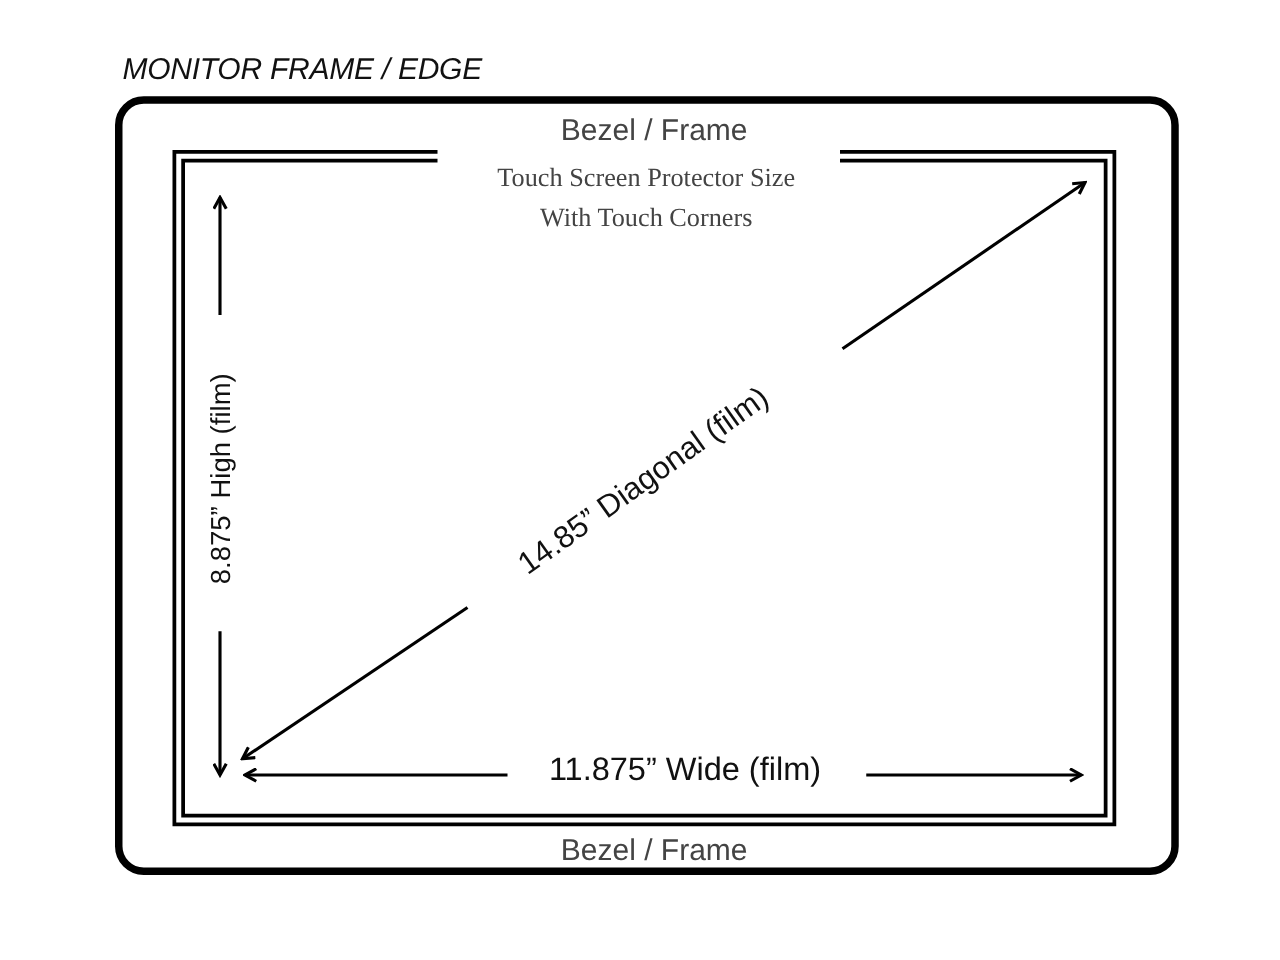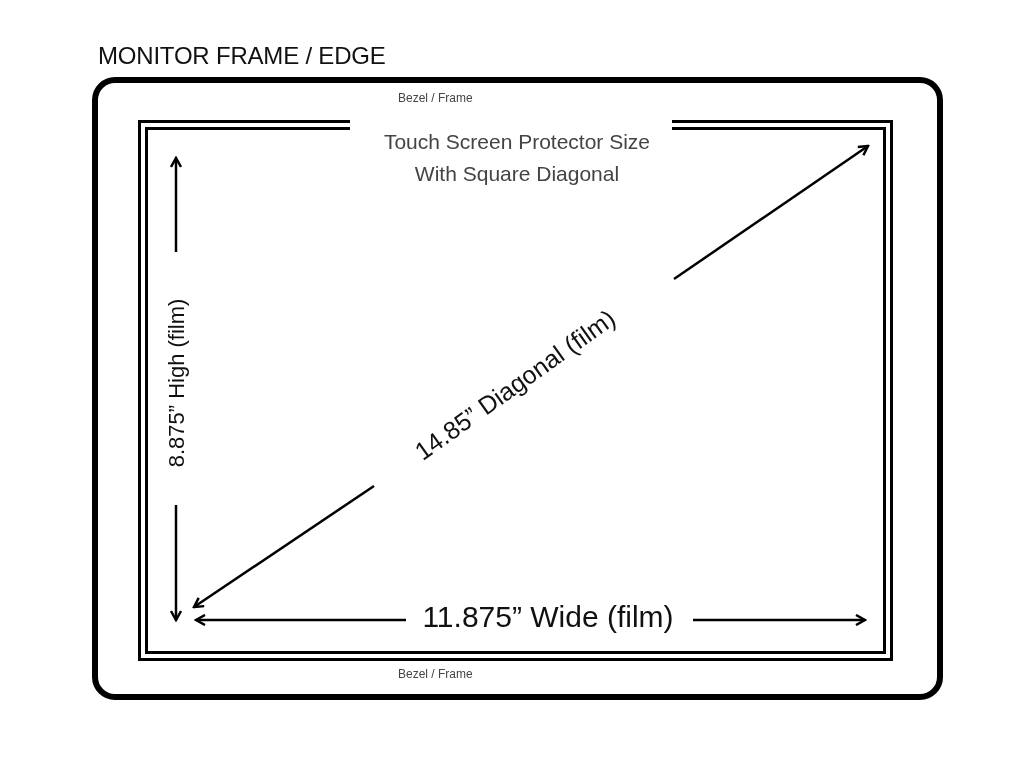--- a/index.html
+++ b/index.html
@@ -1,26 +1,26 @@
 <!DOCTYPE html>
 <html><head>
   <meta charset="utf-8">
   <style>
     html, body { margin: 0; padding: 0; background: #ffffff; }
     body { width: 1024px; height: 768px; position: relative; overflow: hidden;
            font-family: "DejaVu Sans", "Liberation Sans", sans-serif; }
     svg { position: absolute; left: 0; top: 0; }
     .t { position: absolute; white-space: nowrap; }
-    .title { left: 98px; top: 42px; font-size: 24px; color: #111; font-family: "Liberation Sans", sans-serif; letter-spacing: -0.2px; }
-    .bezel { font-size: 12px; color: #444; font-family: "Liberation Sans", sans-serif; text-align: left; width: 200px; }
+    .title { left: 98px; top: 42px; font-size: 24px; color: #111; font-family: "Liberation Sans", sans-serif; letter-spacing: -0.2px; font-style: italic; }
+    .bezel { font-size: 24px; color: #444; font-family: "Liberation Sans", sans-serif; text-align: right; width: 200px; }
     .bezel-top { left: 398px; top: 91px; }
     .bezel-bottom { left: 398px; top: 667px; }
     .desc { left: 340px; top: 126px; width: 354px; text-align: center; font-size: 21px; line-height: 32px; color: #444; font-family: "Liberation Sans", sans-serif; }
-    .desc div { white-space: nowrap; }
-    .wide { left: 418px; top: 600px; width: 260px; text-align: center; font-size: 30px; color: #111; font-family: "Liberation Sans", sans-serif; }
+    .desc div { white-space: nowrap; font-family: Liberation Serif, serif; }
+    .wide { left: 418px; top: 600px; width: 260px; text-align: center; font-size: 26px; color: #111; font-family: "Liberation Sans", sans-serif; }
     .high { left: 177px; top: 383px; font-size: 22px; color: #111; font-family: "Liberation Sans", sans-serif;
             transform: translate(-50%, -50%) rotate(-90deg); transform-origin: center center; }
     .diag { left: 515px; top: 385px; font-size: 25px; color: #111; font-family: "Liberation Sans", sans-serif;
             transform: translate(-50%, -50%) rotate(-35.5deg); transform-origin: center center; }
   </style>
 </head>
 <body>
 
 <svg width="1024" height="768" viewBox="0 0 1024 768">
   <defs>
@@ -55,18 +55,18 @@
   </g>
 </svg>
 
 <div class="t title">MONITOR FRAME / EDGE</div>
 
 <div class="t bezel bezel-top">Bezel / Frame</div>
 <div class="t bezel bezel-bottom">Bezel / Frame</div>
 
 <div class="t desc">
   <div>Touch Screen Protector Size</div>
-  <div>With Square Diagonal</div>
+  <div>With Touch Corners</div>
 </div>
 
 <div class="t wide">11.875” Wide (film)</div>
 <div class="t high">8.875” High (film)</div>
 <div class="t diag">14.85” Diagonal (film)</div>
 
 </body></html>

